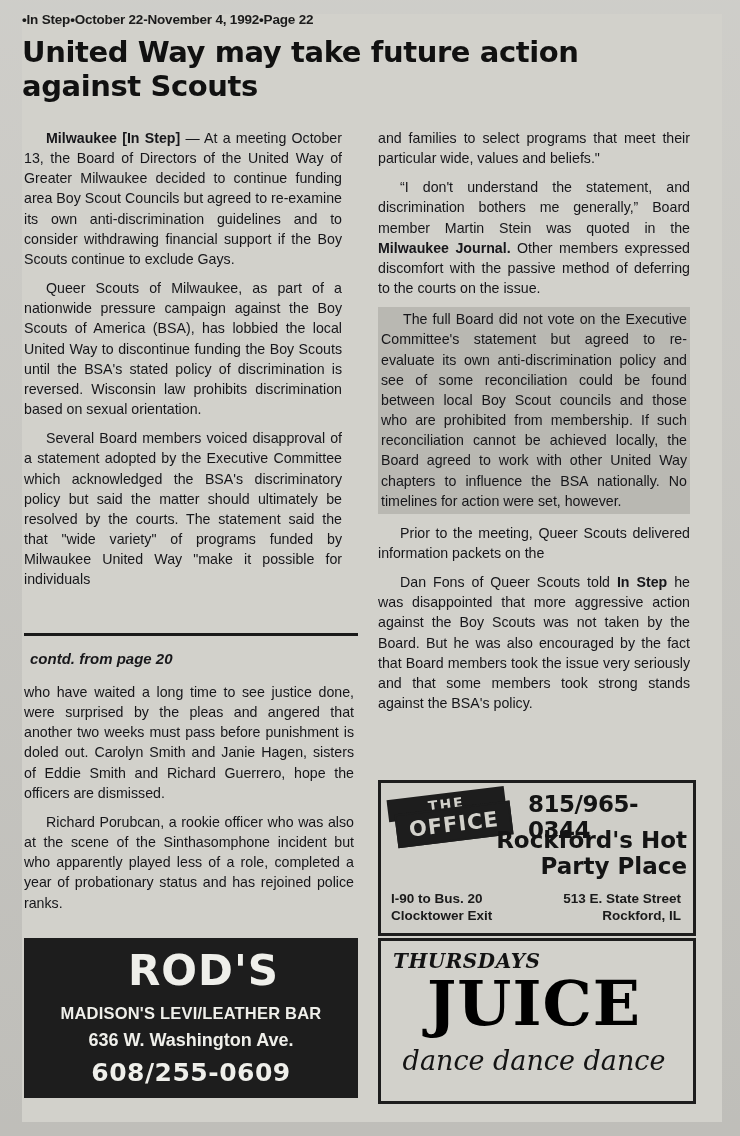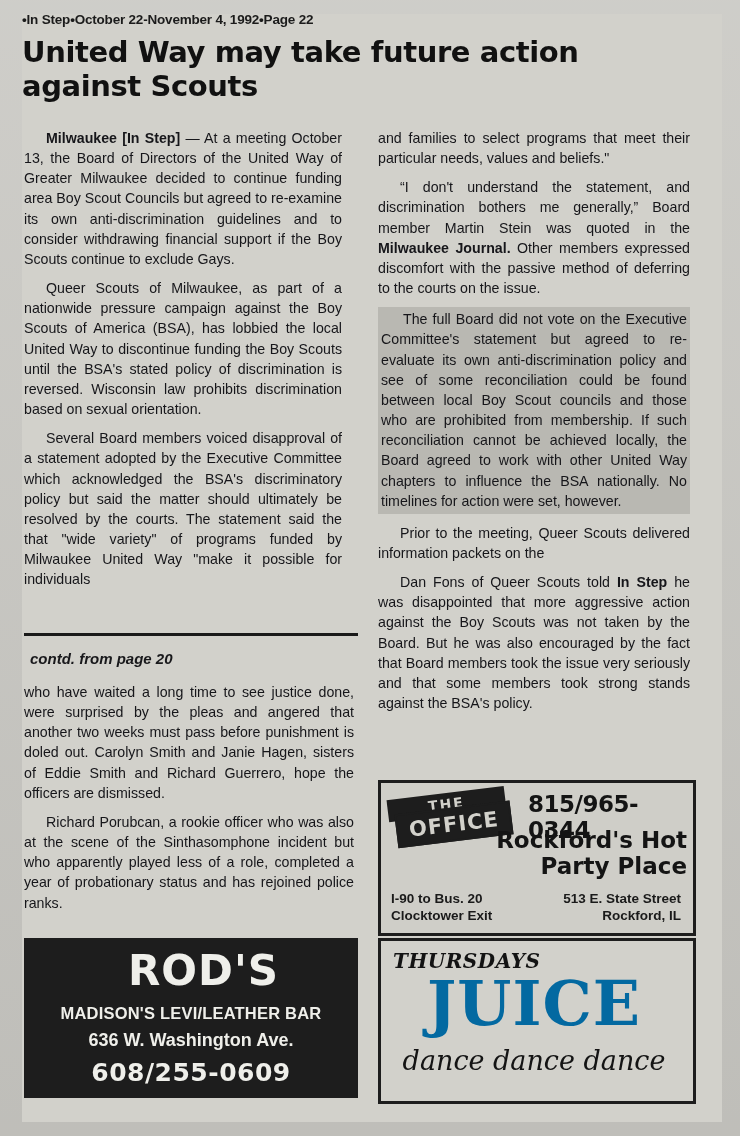--- a/index.html
+++ b/index.html
@@ -257,21 +257,21 @@
   .juice-title {
     position: absolute;
     left: 0;
     top: 32px;
     width: 306px;
     text-align: center;
     font-family: "DejaVu Serif", serif;
     font-weight: bold;
     font-size: 62px;
     letter-spacing: 1px;
-    color: #0369a1;
+    color: #000000;
     line-height: 1;
   }
   .juice-tag {
     position: absolute;
     left: 0;
     top: 104px;
     width: 306px;
     text-align: center;
     font-family: "DejaVu Serif", serif;
     font-style: italic;
@@ -289,21 +289,21 @@
 
   <div class="headline">United Way may take future action against Scouts</div>
 
   <div class="col col-left">
     <p><span class="b">Milwaukee [In Step]</span> — At a meeting October 13, the Board of Directors of the United Way of Greater Milwaukee decided to continue funding area Boy Scout Councils but agreed to re-examine its own anti-discrimination guidelines and to consider withdrawing financial support if the Boy Scouts continue to exclude Gays.</p>
     <p>Queer Scouts of Milwaukee, as part of a nationwide pressure campaign against the Boy Scouts of America (BSA), has lobbied the local United Way to discontinue funding the Boy Scouts until the BSA's stated policy of discrimination is reversed. Wisconsin law prohibits discrimination based on sexual orientation.</p>
     <p>Several Board members voiced disapproval of a statement adopted by the Executive Committee which acknowledged the BSA's discriminatory policy but said the matter should ultimately be resolved by the courts. The statement said the that "wide variety" of programs funded by Milwaukee United Way "make it possible for individuals</p>
   </div>
 
   <div class="col col-right">
-    <p class="noindent">and families to select programs that meet their particular needs, values and beliefs."</p>
+    <p class="noindent">and families to select programs that meet their particular wide, values and beliefs."</p>
     <p>“I don't understand the statement, and discrimination bothers me generally,” Board member Martin Stein was quoted in the <span class="b">Milwaukee Journal.</span> Other members expressed discomfort with the passive method of deferring to the courts on the issue.</p>
     <p class="shaded">The full Board did not vote on the Executive Committee's statement but agreed to re-evaluate its own anti-discrimination policy and see of some reconciliation could be found between local Boy Scout councils and those who are prohibited from membership. If such reconciliation cannot be achieved locally, the Board agreed to work with other United Way chapters to influence the BSA nationally. No timelines for action were set, however.</p>
     <p>Prior to the meeting, Queer Scouts delivered information packets on the</p>
     <p>Dan Fons of Queer Scouts told <span class="b">In Step</span> he was disappointed that more aggressive action against the Boy Scouts was not taken by the Board. But he was also encouraged by the fact that Board members took the issue very seriously and that some members took strong stands against the BSA's policy.</p>
   </div>
 
   <div class="rule rule-left-top"></div>
 
   <div class="contd-label">contd. from page 20</div>
   <div class="col-contd">

